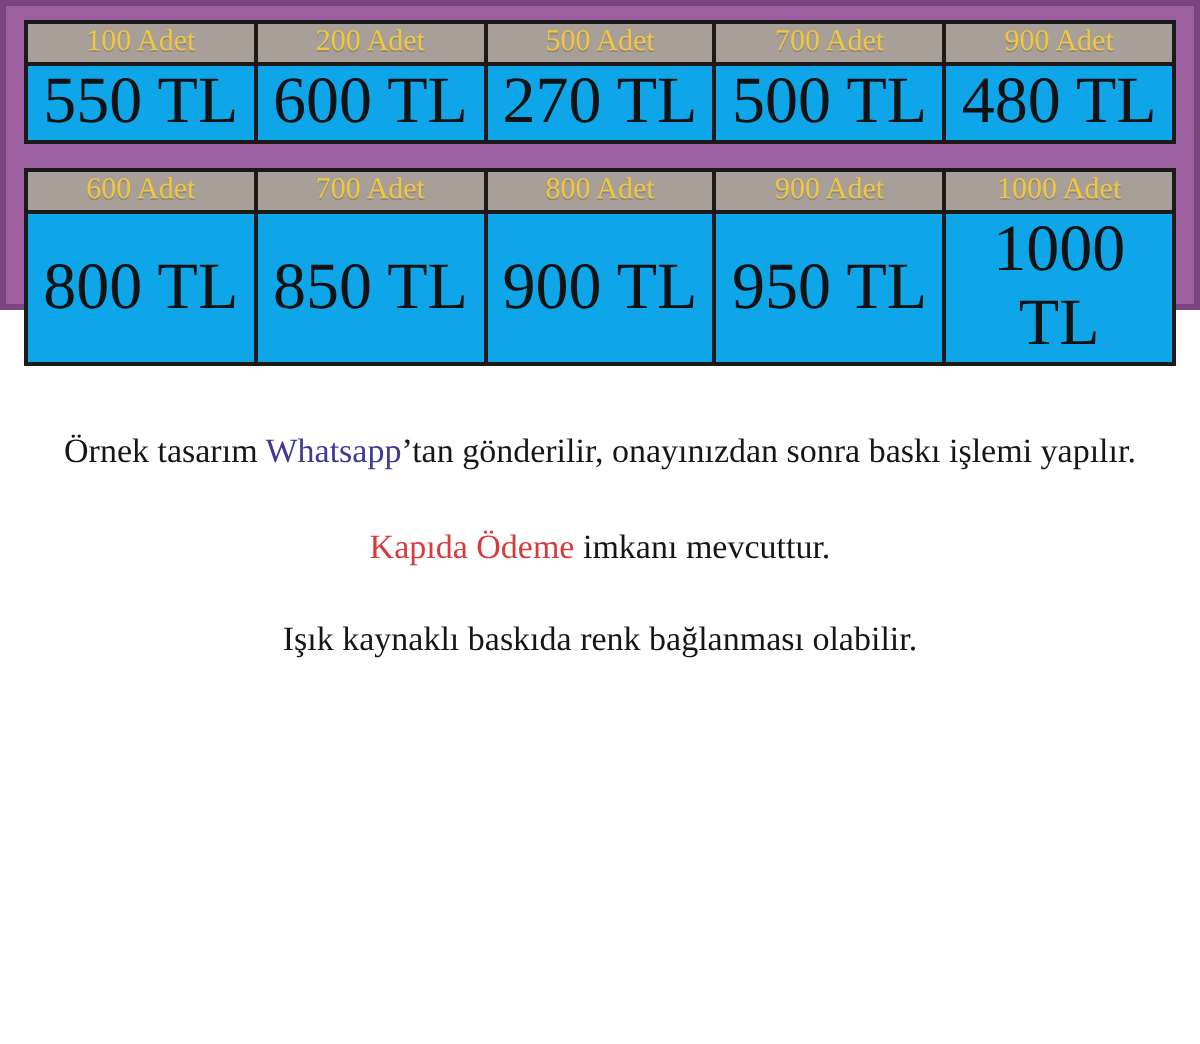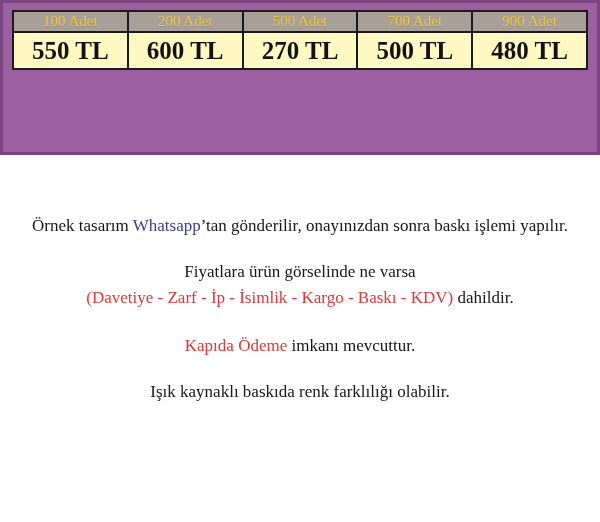--- a/index.html
+++ b/index.html
@@ -39,24 +39,24 @@
   .price-table th {
     height: 19px;
     background: #a8a098;
     color: #f0c83e;
     font-weight: normal;
     font-size: 15px;
     text-shadow: 0 1px 0 rgba(80,60,40,0.25);
   }
   .price-table td {
     height: 35px;
-    background: #fef9c3;
+    background: #0ea5e9;
     color: #121212;
-    font-weight: bold;
-    font-size: 25px;
+    font-weight: normal;
+    font-size: 33px;
   }
   .notes {
     box-sizing: border-box;
     width: 600px;
     padding-top: 58px;
     text-align: center;
     font-size: 17px;
     line-height: 26px;
     color: #161616;
   }
@@ -84,34 +84,48 @@
     <tr>
       <td>550 TL</td>
       <td>600 TL</td>
       <td>270 TL</td>
       <td>500 TL</td>
       <td>480 TL</td>
     </tr>
   </tbody>
     </table>
 
+  <table class="price-table">
+    <tbody>
+        <tr>
+      <th>600 Adet</th>
+      <th>700 Adet</th>
+      <th>800 Adet</th>
+      <th>900 Adet</th>
+      <th>1000 Adet</th>
+    </tr>
+    <tr>
+      <td>800 TL</td>
+      <td>850 TL</td>
+      <td>900 TL</td>
+      <td>950 TL</td>
+      <td>1000 TL</td>
+    </tr>
+  </tbody>
+    </table>
 
 </div>
 
 <div class="notes">
 
   <div class="note"><span>Örnek tasarım </span><span class="brand">Whatsapp</span><span>’tan gönderilir, onayınızdan sonra baskı işlemi yapılır.</span></div>
 
-  <div class="note mt20">
-    <div>Fiyatlara ürün görselinde ne varsa</div>
-    <div><span class="red">(Davetiye - Zarf - İp - İsimlik - Kargo - Baskı - KDV)</span><span> dahildir.</span></div>
-  </div>
 
   <div class="note mt22">
   </div>
 
   <div class="note mt16"><span class="red">Kapıda Ödeme</span><span> imkanı mevcuttur.</span></div>
 
   <div class="note mt16">
-    <div>Işık kaynaklı baskıda renk farklılığı olabilir.</div>
+    <div>Işık kaynaklı baskıda renk bağlanması olabilir.</div>
   </div>
 
 </div>
 
 </body></html>

